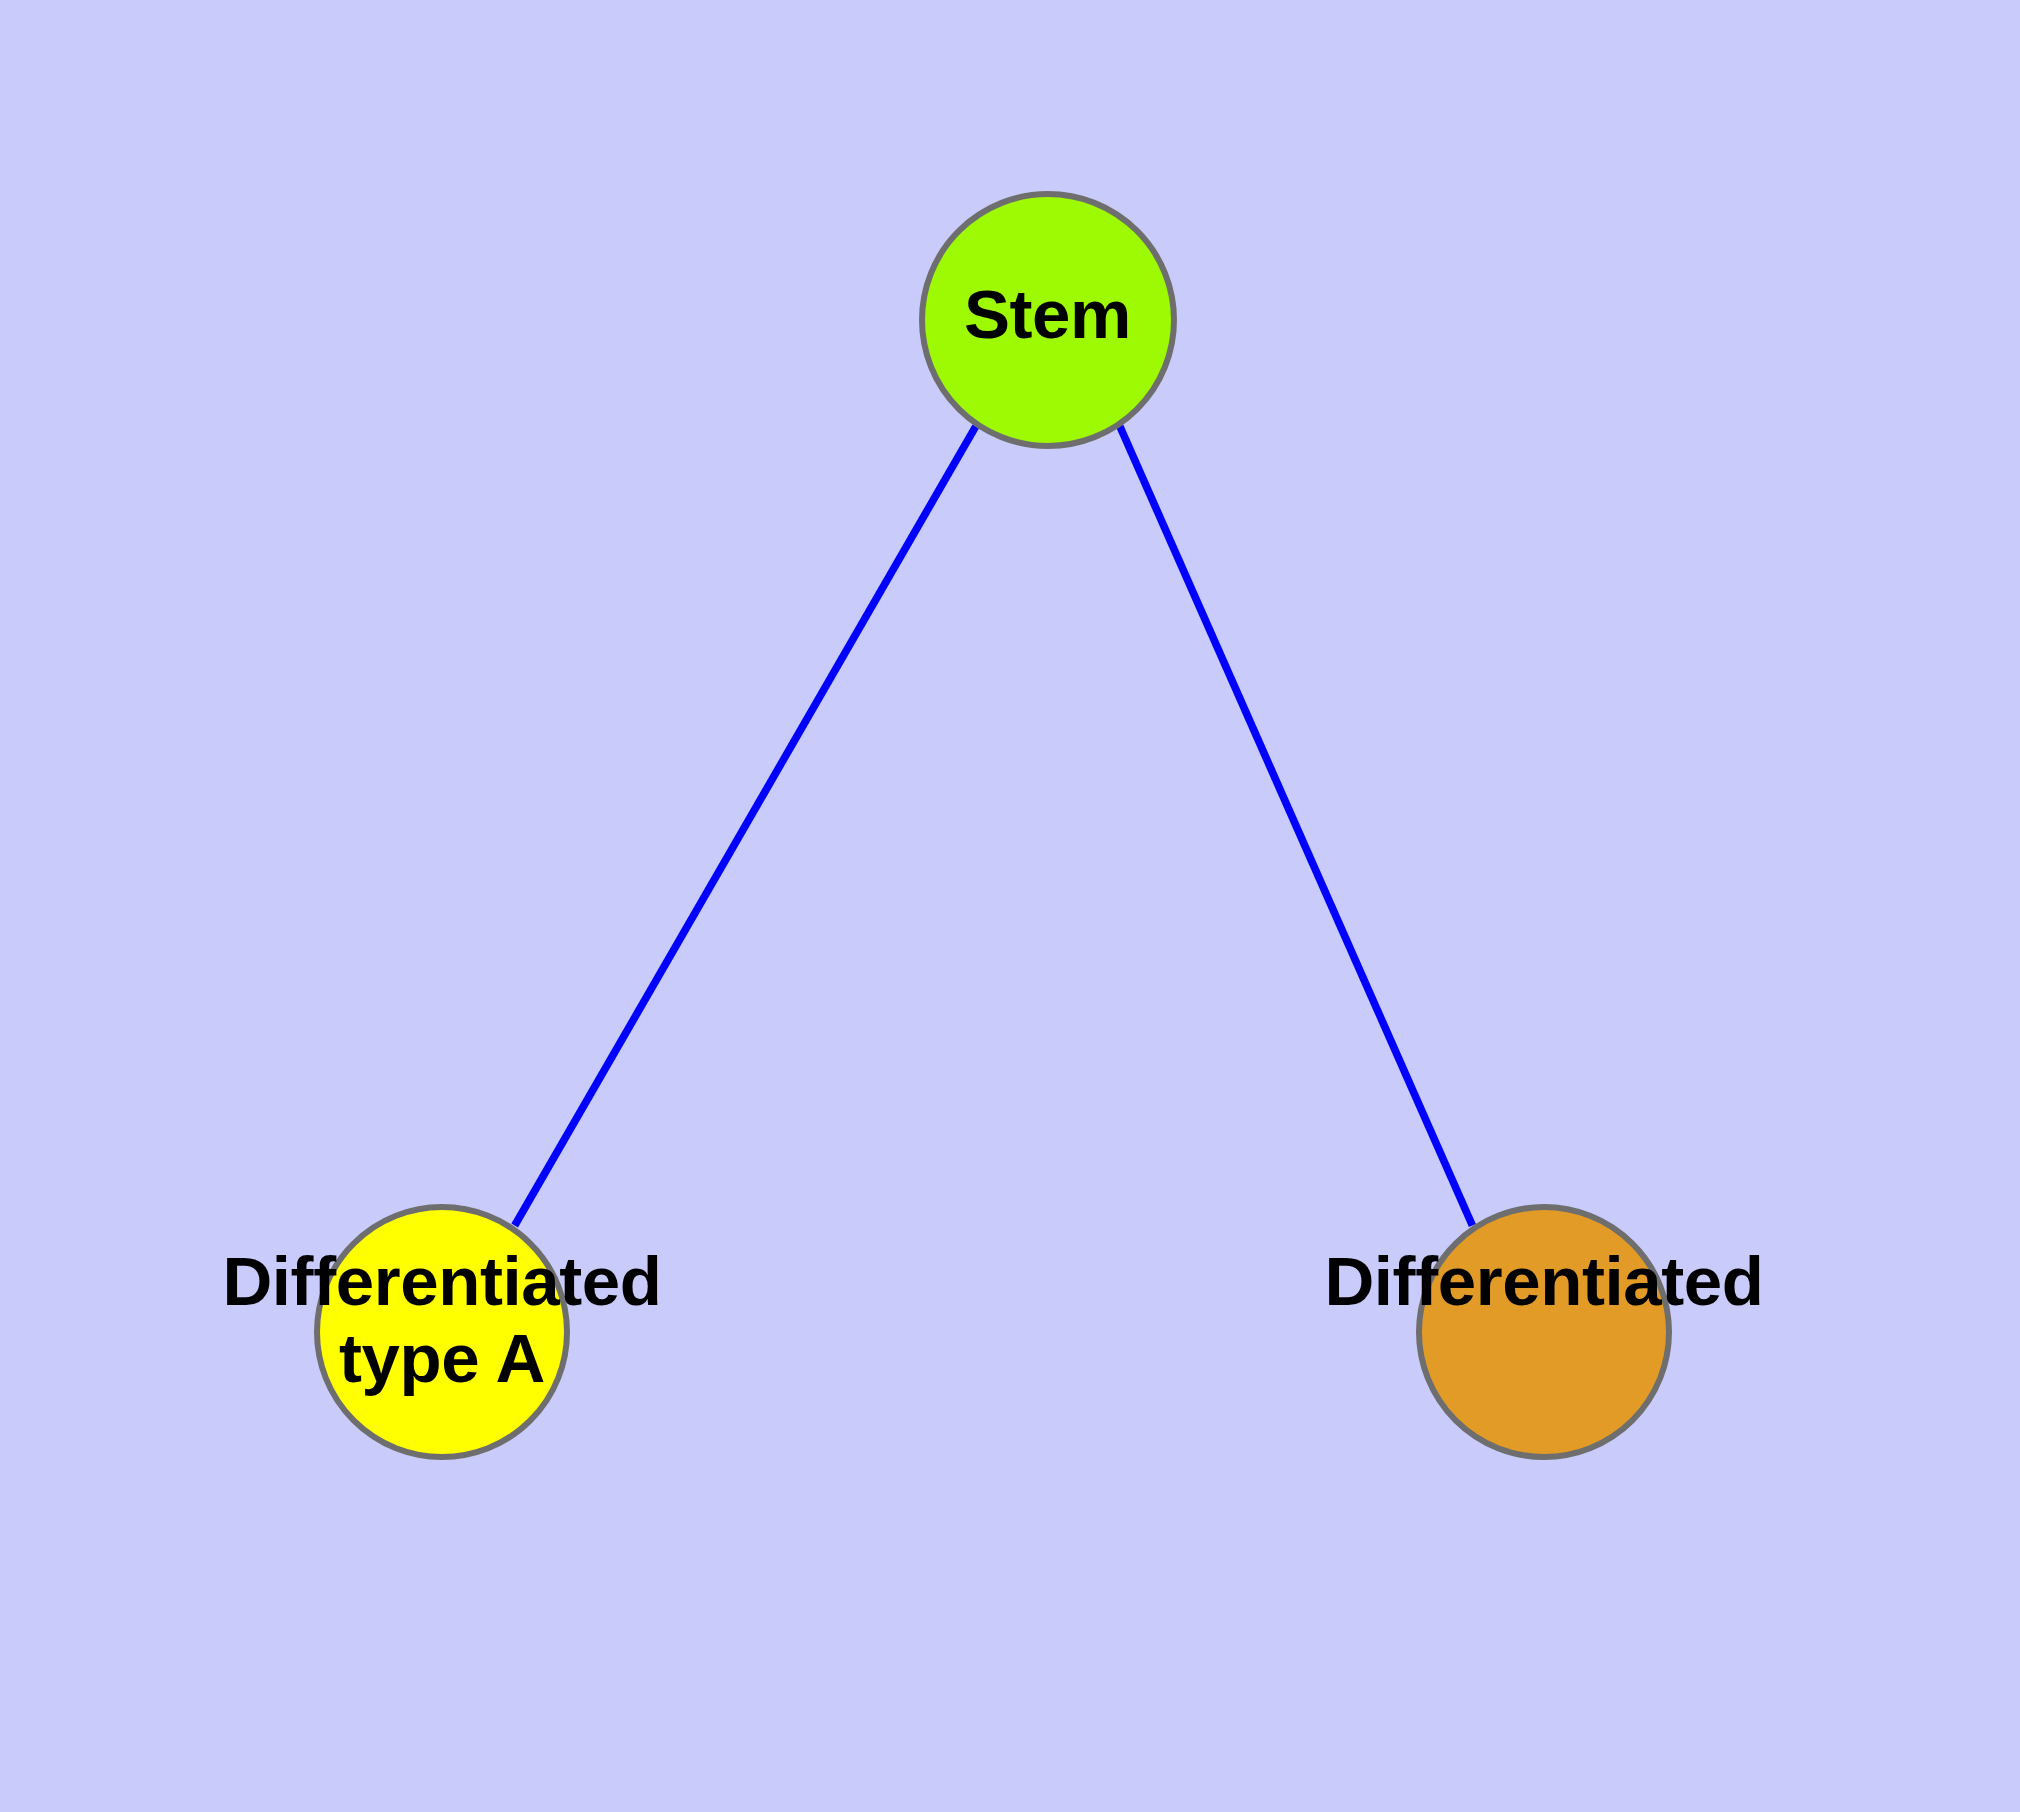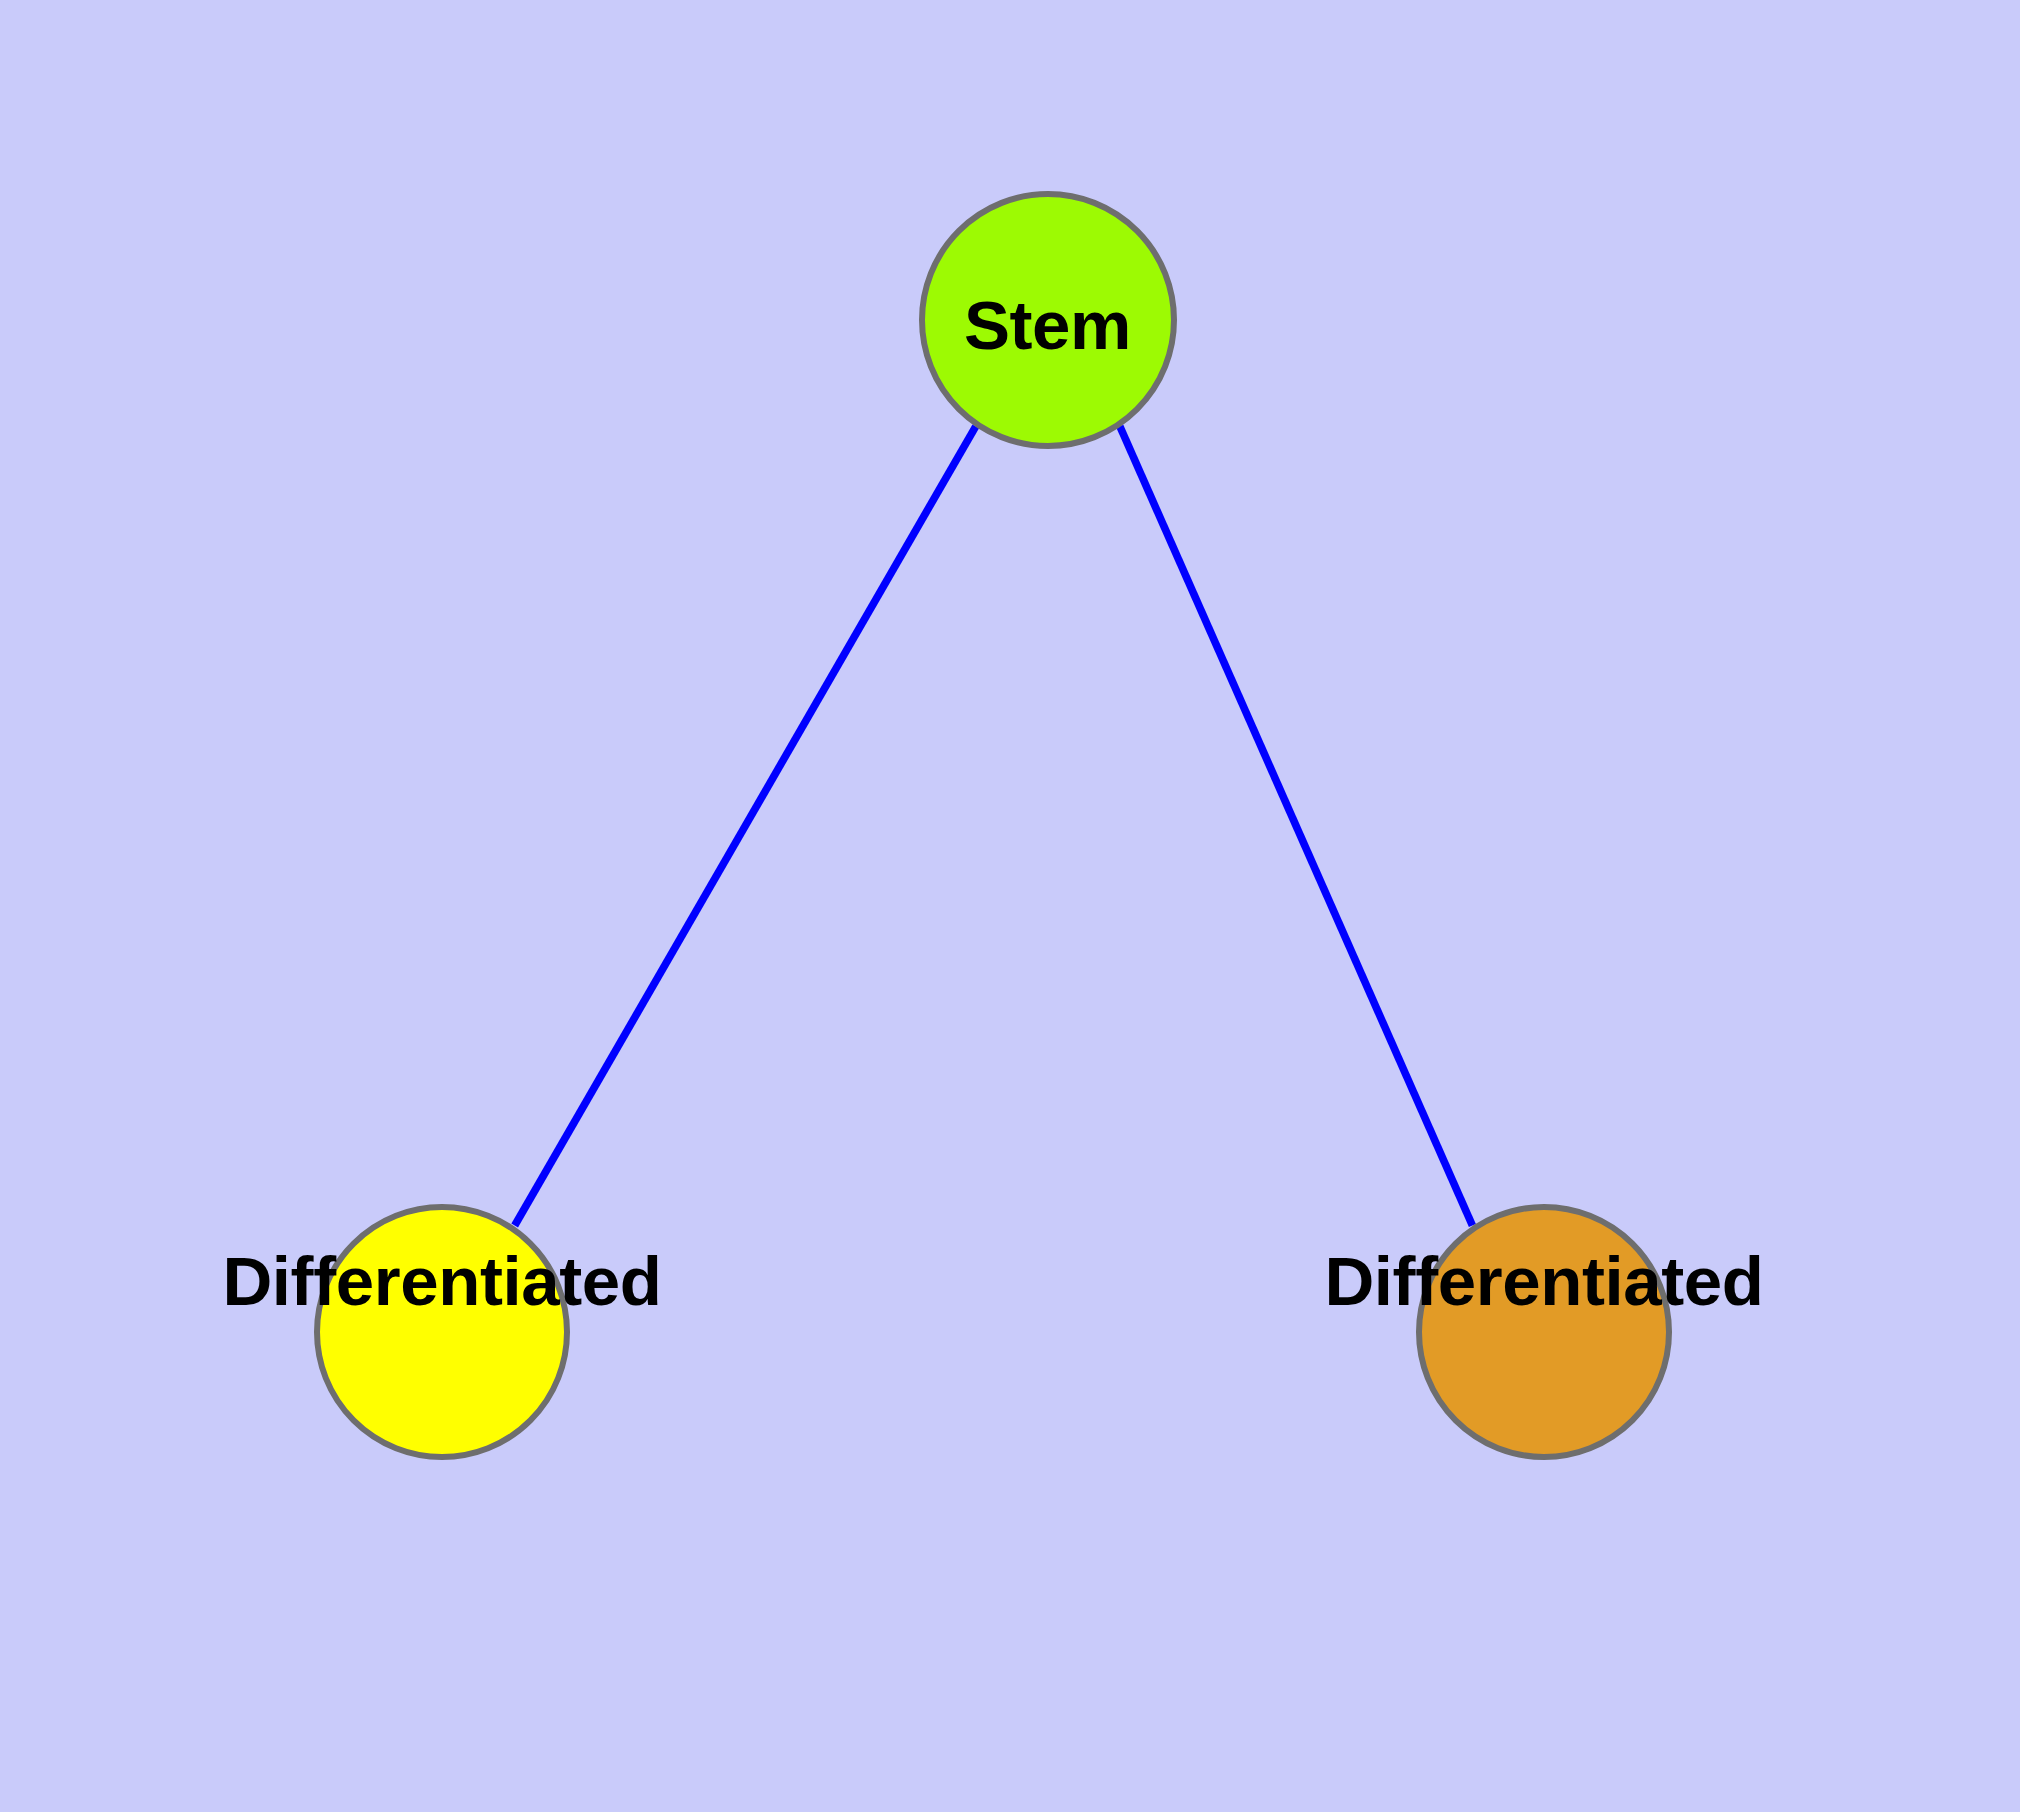--- a/index.html
+++ b/index.html
@@ -44,21 +44,21 @@
   }
   #node-stem {
     left: 919px;
     top: 191px;
     width: 258px;
     height: 258px;
     background: #9dfa03;
   }
   #label-stem {
     left: 793px;
-    top: 287px;
+    top: 276px;
     width: 509px;
     font-size: 69px;
   }
   #node-diffA {
     left: 314px;
     top: 1204px;
     width: 256px;
     height: 256px;
     background: #ffff00;
   }
@@ -91,18 +91,18 @@
     <line id="edge-stem-diffA" x1="1151" y1="503" x2="607" y2="1446" stroke="#0000ff" stroke-width="9" stroke-linecap="butt"></line>
     <line id="edge-stem-diffB" x1="1321" y1="503" x2="1737" y2="1446" stroke="#0000ff" stroke-width="9" stroke-linecap="butt"></line>
   </svg>
 
   <div class="node" id="node-stem" style="left: 919px; top: 191px; width: 258px; height: 258px; background: rgb(157, 250, 3); border-color: rgb(110, 110, 110);"></div>
   <div class="node" id="node-diffA" style="left: 314px; top: 1204px; width: 256px; height: 256px; background: rgb(255, 255, 0); border-color: rgb(110, 110, 110);"></div>
   <div class="node" id="node-diffB" style="left: 1416px; top: 1204px; width: 256px; height: 256px; background: rgb(226, 155, 38); border-color: rgb(110, 110, 110);"></div>
 
   <div class="node-label" id="label-stem">Stem</div>
 
-  <div class="node-label" id="label-diffA"><span>Differentiated</span><br></div>
+  <div class="node-label" id="label-diffA"><span>Differentiated</span><br><span>type A</span></div>
 
   <div class="node-label" id="label-diffB"><span>Differentiated</span><br></div>
 
 </div>
 
 
 </body></html>

